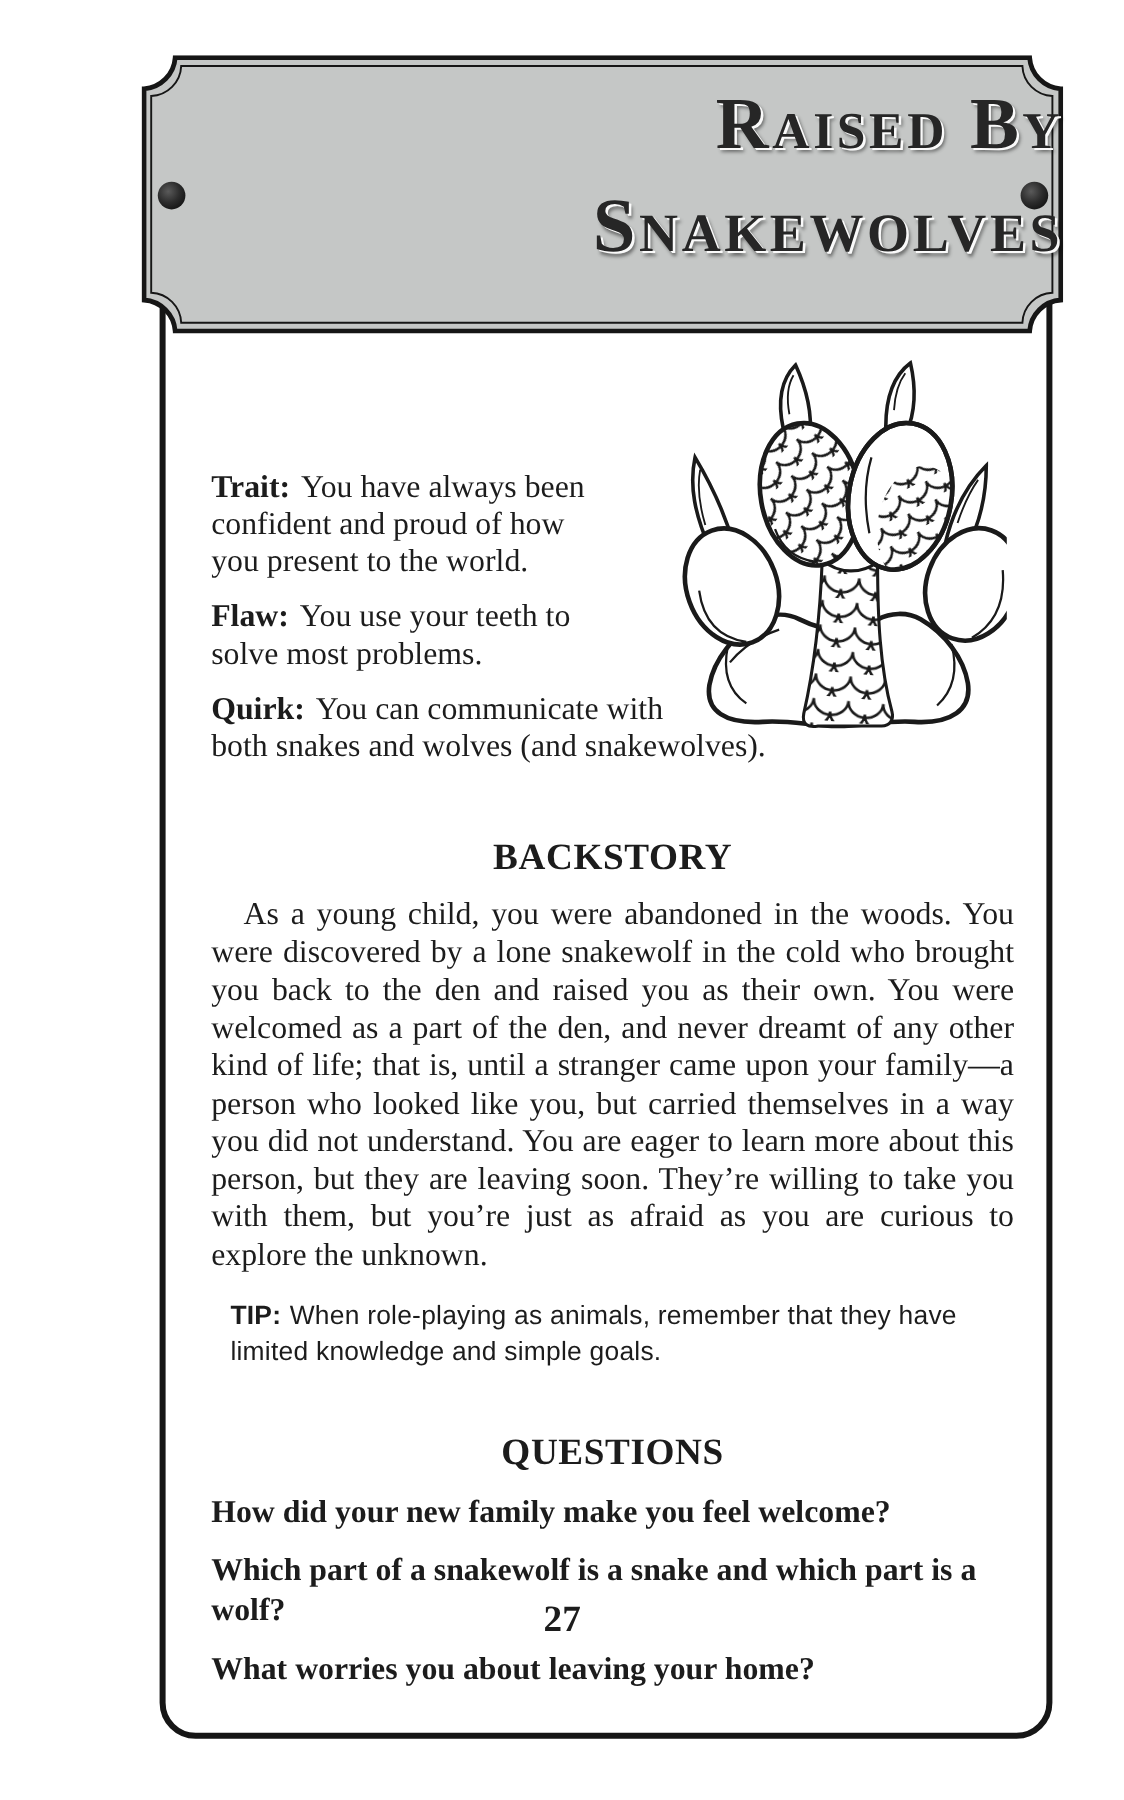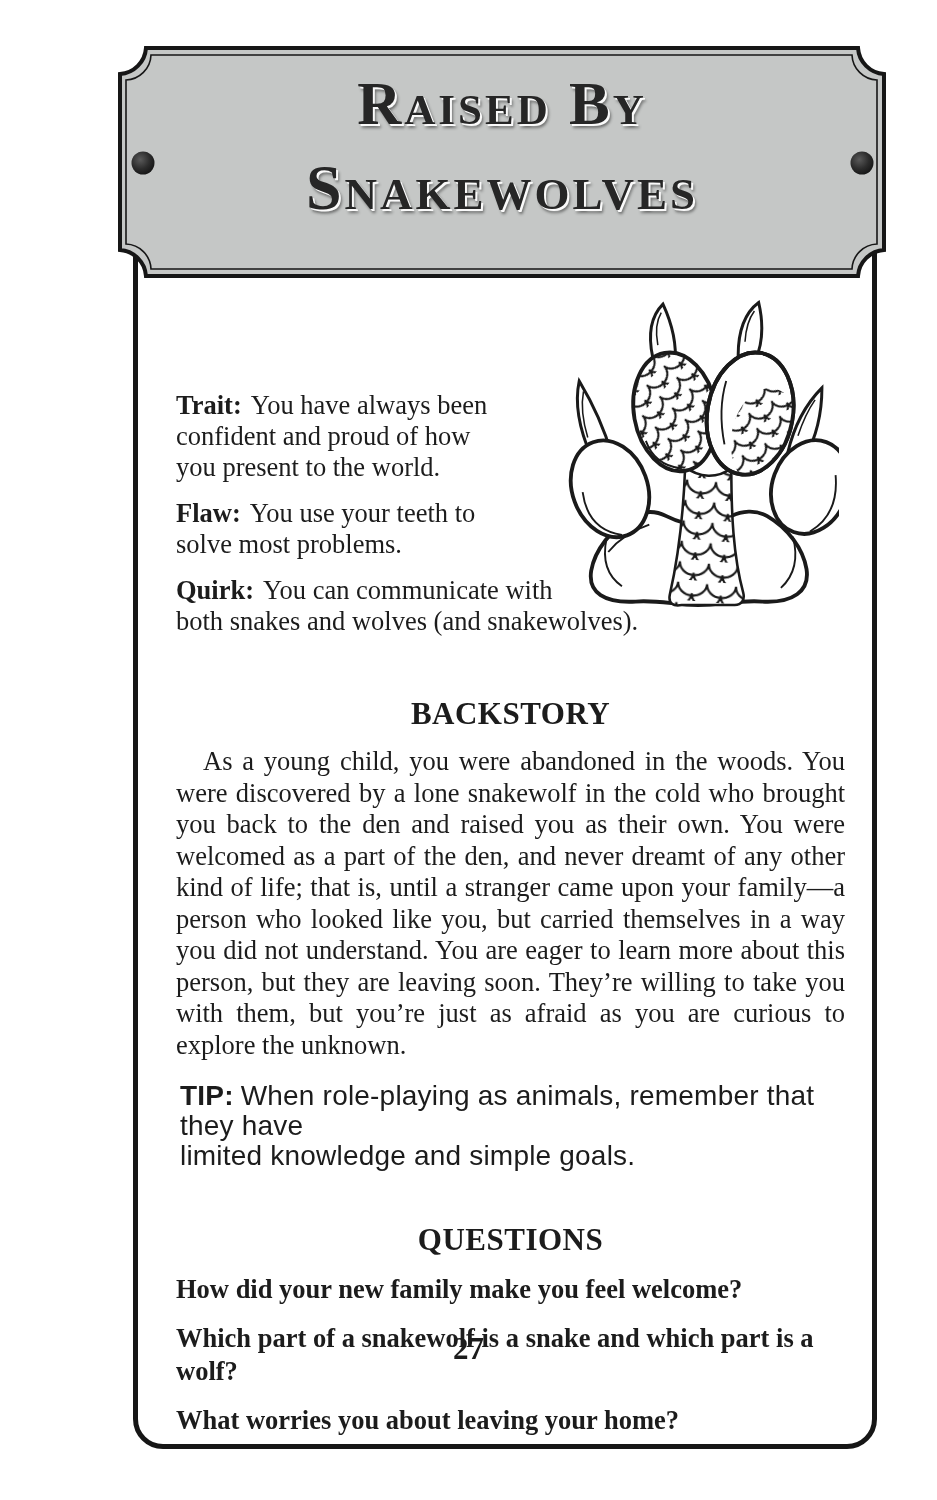--- a/index.html
+++ b/index.html
@@ -28,21 +28,21 @@
   .plaque-wrap {
     position: absolute;
     left: 118px; top: 46px;
     width: 768px; height: 232px;
     z-index: 3;
   }
   .plaque-wrap svg { display: block; }
   .plaque-title {
     position: absolute;
     left: 0; top: 16px; width: 100%;
-    text-align: center;
+    text-align: right;
     font-variant: small-caps;
     font-weight: 700;
     font-size: 61px;
     line-height: 84px;
     letter-spacing: 3px;
     color: #262626;
     text-shadow: 2px 2px 0 #fafafa, 3px 4px 3px rgba(0,0,0,0.45);
   }
   .plaque-title .line2 { font-size: 64px; }
 
@@ -83,23 +83,23 @@
   h2.questions-h { margin: 52px 0 6px 0; }
 
   .backstory-text {
     margin: 0;
     text-align: justify;
     text-indent: 27px;
     line-height: 31.5px;
   }
 
   .tip {
-    margin: 20px 0 0 4px;
+    margin: 20px 0 0 16px;
     font-family: "Liberation Sans", sans-serif;
-    font-size: 28px;
+    font-size: 22px;
     line-height: 30px;
     white-space: pre-line;
     letter-spacing: 0.2px;
   }
   .tip .t-label { font-family: "Liberation Sans", sans-serif; margin-right: 7px; }
 
   .question {
     margin: 16px 0 0 0;
     font-weight: 700;
     line-height: 33px;

